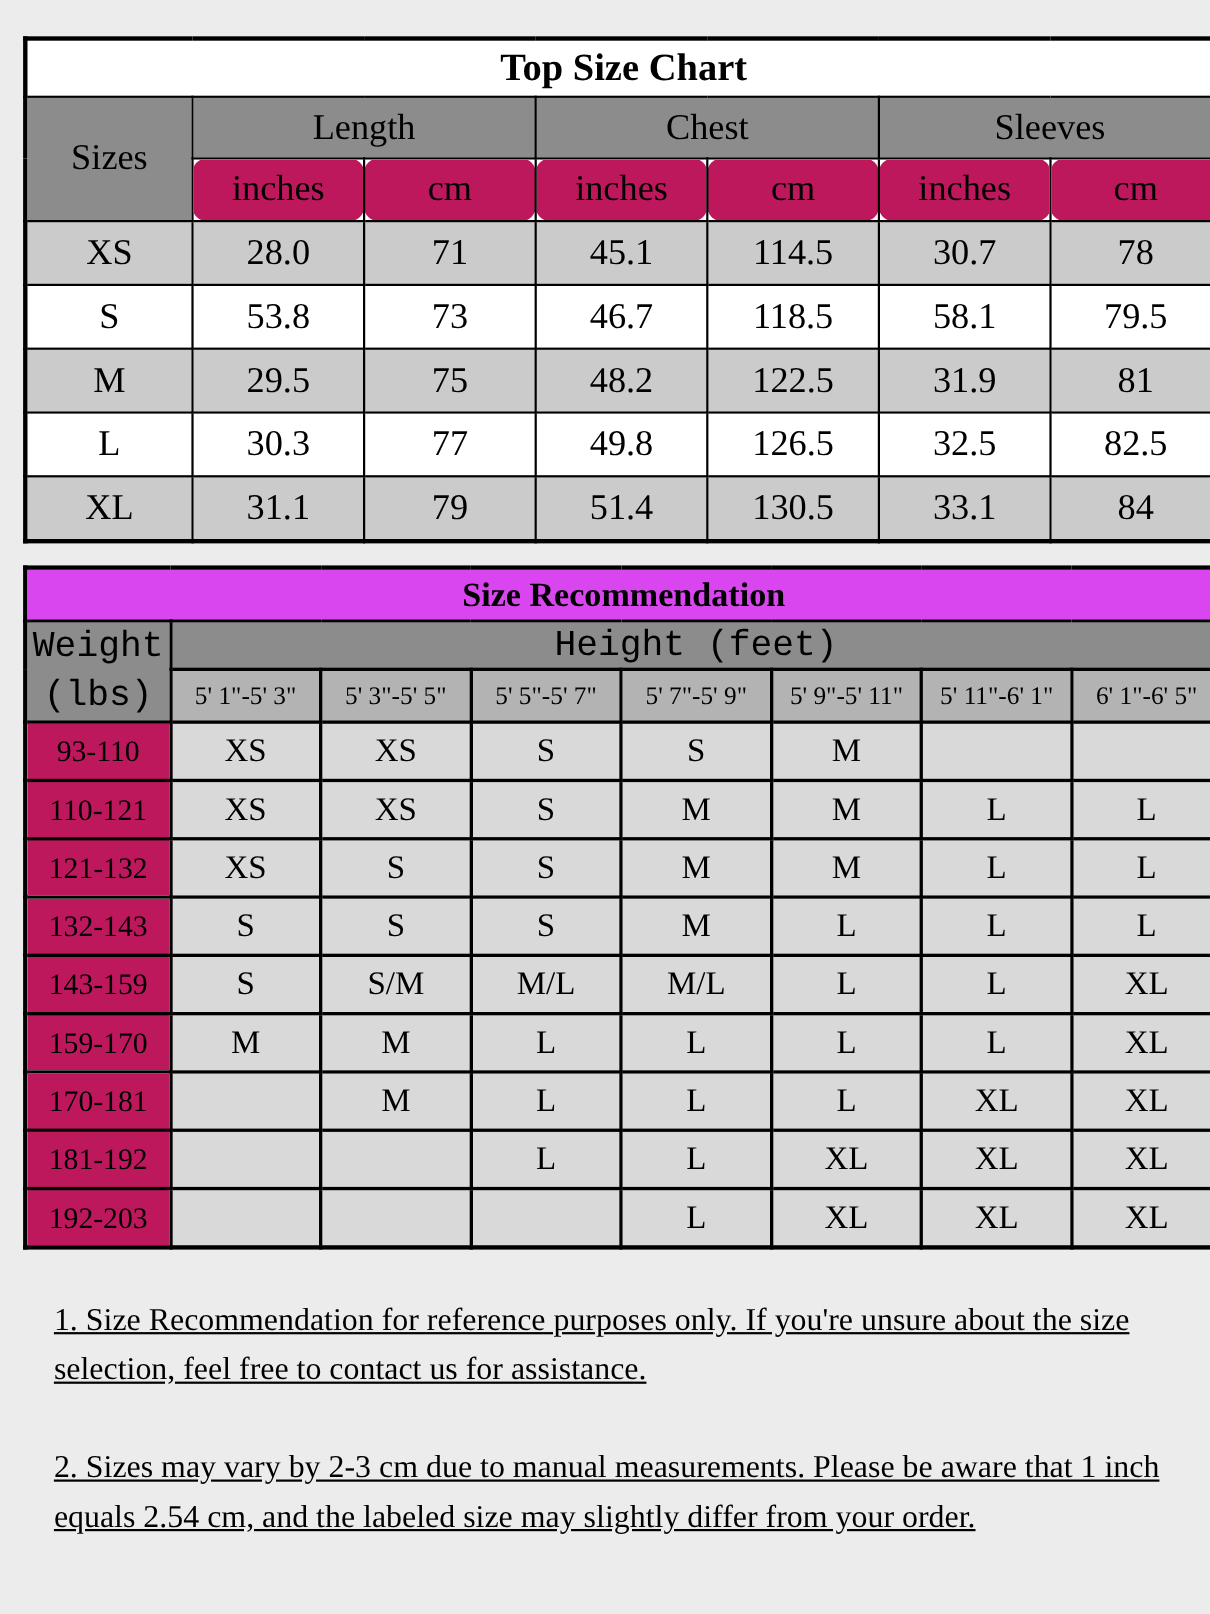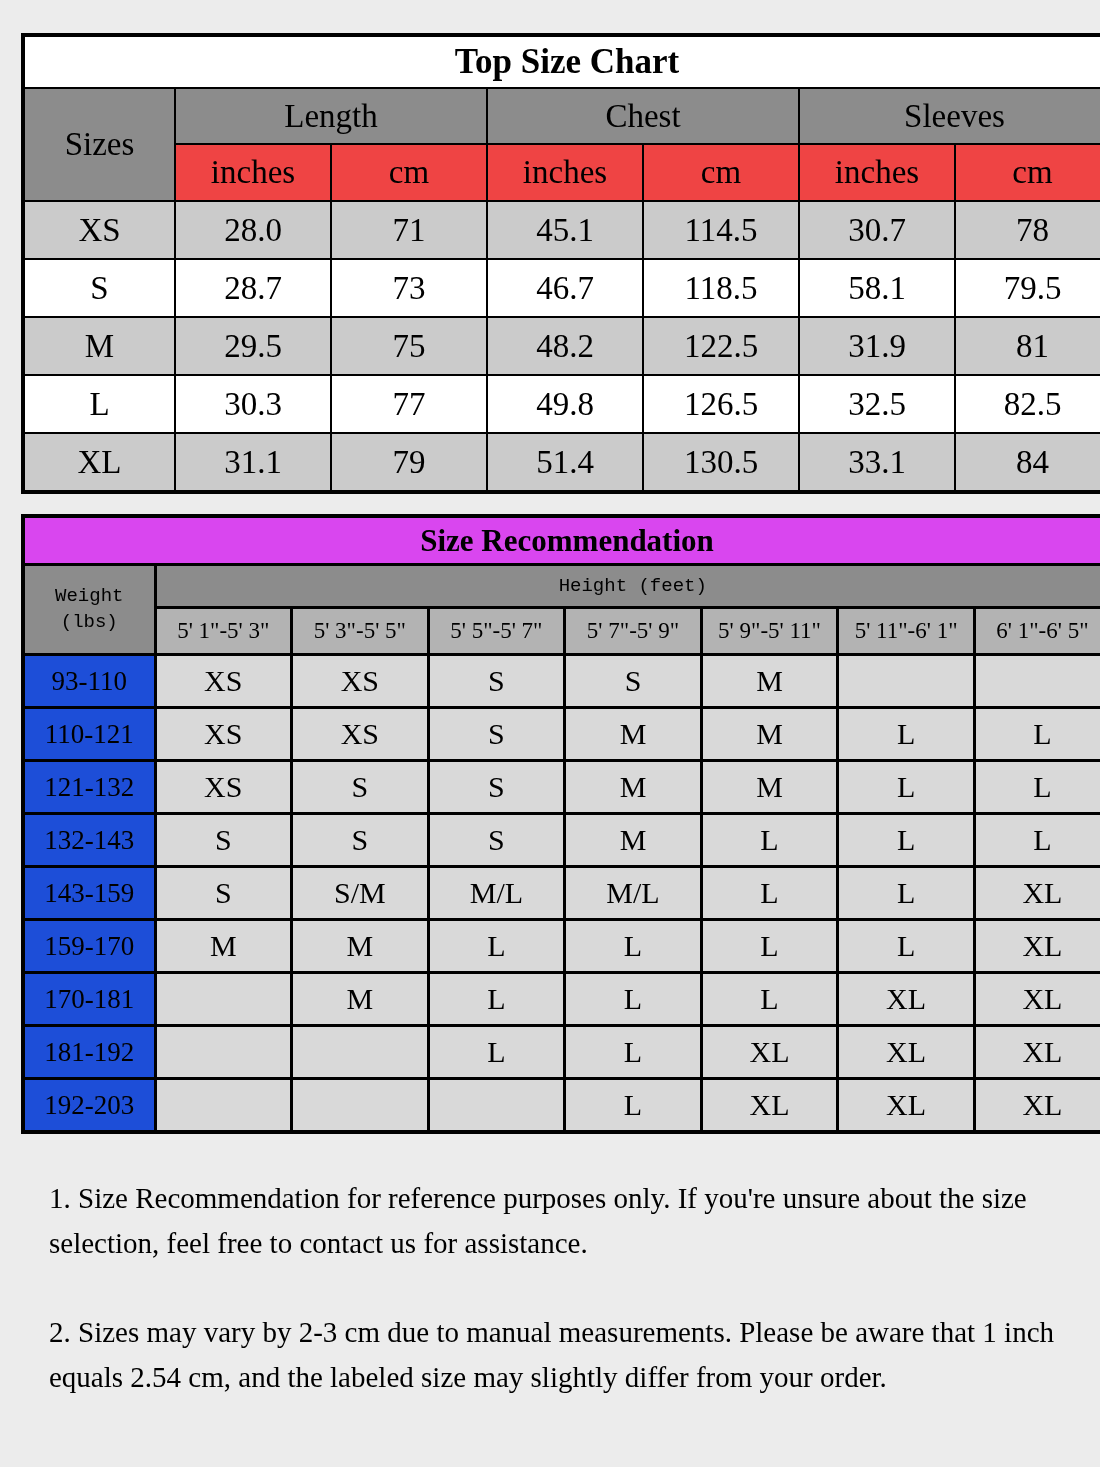--- a/index.html
+++ b/index.html
@@ -35,72 +35,73 @@
   
   .t1 { border: 4px solid #000; margin-bottom: 20px; }
   .t1 td { border: 2px solid #000; font-size: 33px; }
   .t1 .title-cell {
     background: #ffffff;
     font-weight: bold;
     font-size: 35px;
     height: 50px;
   }
   .t1 .hdr { background: #8c8c8c; height: 54px; }
-  .t1 .units td { background: #ef4444; height: 55px; }
+  .t1 .units td { background: #be185d; height: 55px; border-radius: 13px; }
   .t1 tbody td { height: 56px; }
   .t1 tbody tr.shade td { background: #cbcbcb; }
   .t1 tbody tr.plain td { background: #ffffff; }
 
   
   .t2 { border: 4px solid #000; }
   .t2 td { border: 3px solid #000; }
   .t2 .title-cell {
     background: #d946ef;
     font-weight: bold;
     font-size: 31px;
     height: 45px;
   }
   .t2 .hdr {
     background: #8c8c8c;
     font-family: "Liberation Mono", "DejaVu Sans Mono", monospace;
-    font-size: 19px;
+    font-size: 33px;
   }
   .t2 .weight-hdr {
     white-space: pre-line;
     line-height: 1.35;
   }
   .t2 .height-hdr { height: 40px; }
   .t2 .heights td {
     background: #b3b3b3;
     font-size: 23px;
     height: 44px;
   }
   .t2 tbody td {
     background: #d9d9d9;
     font-size: 30px;
     height: 50px;
   }
   .t2 tbody td.weight {
-    background: #1d4ed8;
+    background: #be185d;
     font-size: 27px;
   }
 
   
   .note {
     margin: 42px 32px 0 32px;
     font-size: 29px;
   }
   .note-heading {
     font-weight: bold;
     margin-bottom: 46px;
   }
   .note p {
     margin: 0 0 44px 0;
     line-height: 1.55;
     max-width: 1030px;
+    text-decoration: underline;
   }
 </style>
 </head>
 <body>
 
 <div class="page">
 
   <table class="t1">
     <colgroup>
       <col style="width:152px">
@@ -135,21 +136,21 @@
           <td>XS</td>
           <td>28.0</td>
           <td>71</td>
           <td>45.1</td>
           <td>114.5</td>
           <td>30.7</td>
           <td>78</td>
         </tr>
         <tr class="plain">
           <td>S</td>
-          <td>28.7</td>
+          <td>53.8</td>
           <td>73</td>
           <td>46.7</td>
           <td>118.5</td>
           <td>58.1</td>
           <td>79.5</td>
         </tr>
         <tr class="shade">
           <td>M</td>
           <td>29.5</td>
           <td>75</td>

